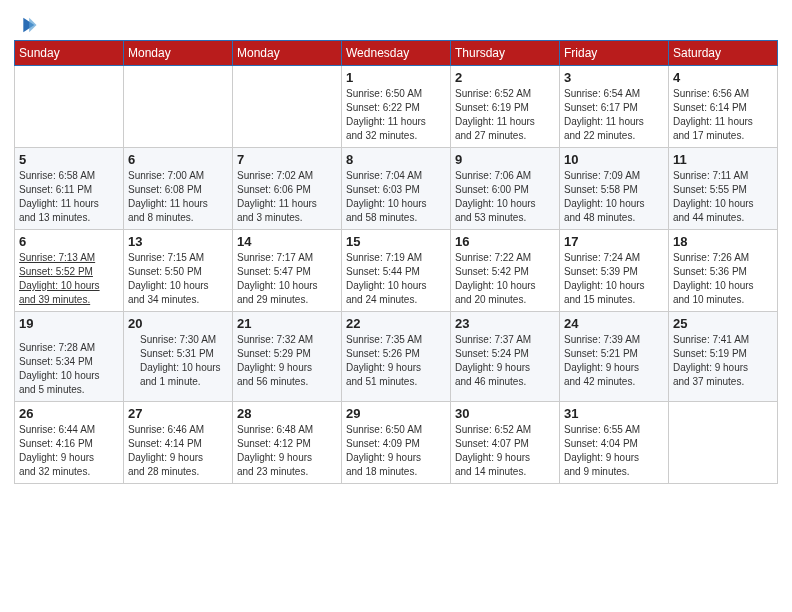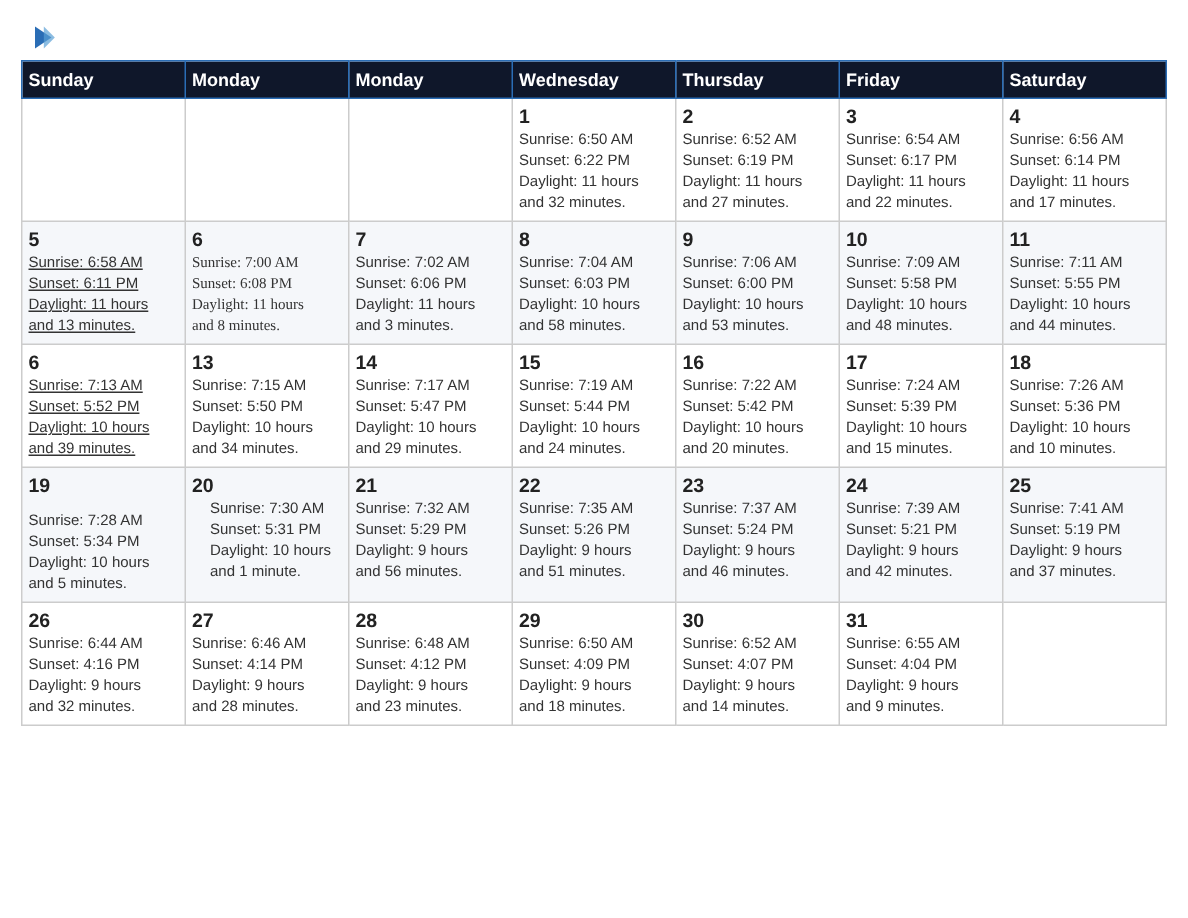--- a/index.html
+++ b/index.html
@@ -57,24 +57,24 @@
     .location {
       font-size: 14px;
       color: #444;
     }
     .calendar {
       width: 100%;
       border-collapse: collapse;
       font-size: 10.5px;
     }
     .calendar thead th {
-      background-color: #0f172a;
+      background-color: #b91c1c;
       color: #fff;
       font-size: 12px;
-      font-weight: bold;
+      font-weight: normal;
       padding: 5px 4px;
       text-align: left;
       border: 1px solid #2a6db5;
     }
     .calendar tbody td {
       vertical-align: top;
       border: 1px solid #ccc;
       padding: 4px 4px;
       width: calc(100% / 7);
       height: 78px;
@@ -162,28 +162,28 @@
             <span class="day-number">4</span>
             <div class="day-info" style="white-space: pre-line;">Sunrise: 6:56 AM
 Sunset: 6:14 PM
 Daylight: 11 hours
 and 17 minutes.</div>
           </td>
         </tr>
         <tr>
           <td>
             <span class="day-number">5</span>
-            <div class="day-info" style="white-space: pre-line; text-decoration: underline;">Sunrise: 6:58 AM
+            <div class="day-info" style="white-space: pre-line;">Sunrise: 6:58 AM
 Sunset: 6:11 PM
 Daylight: 11 hours
 and 13 minutes.</div>
           </td>
           <td>
             <span class="day-number">6</span>
-            <div class="day-info" style="white-space: pre-line; font-family: Liberation Serif, serif;">Sunrise: 7:00 AM
+            <div class="day-info" style="white-space: pre-line;">Sunrise: 7:00 AM
 Sunset: 6:08 PM
 Daylight: 11 hours
 and 8 minutes.</div>
           </td>
           <td>
             <span class="day-number">7</span>
             <div class="day-info" style="white-space: pre-line;">Sunrise: 7:02 AM
 Sunset: 6:06 PM
 Daylight: 11 hours
 and 3 minutes.</div>

